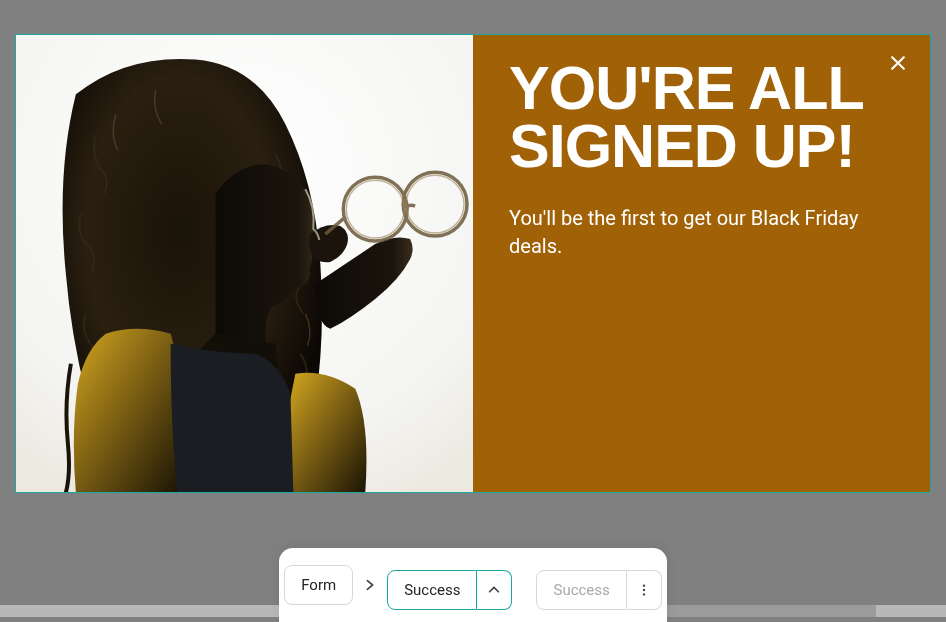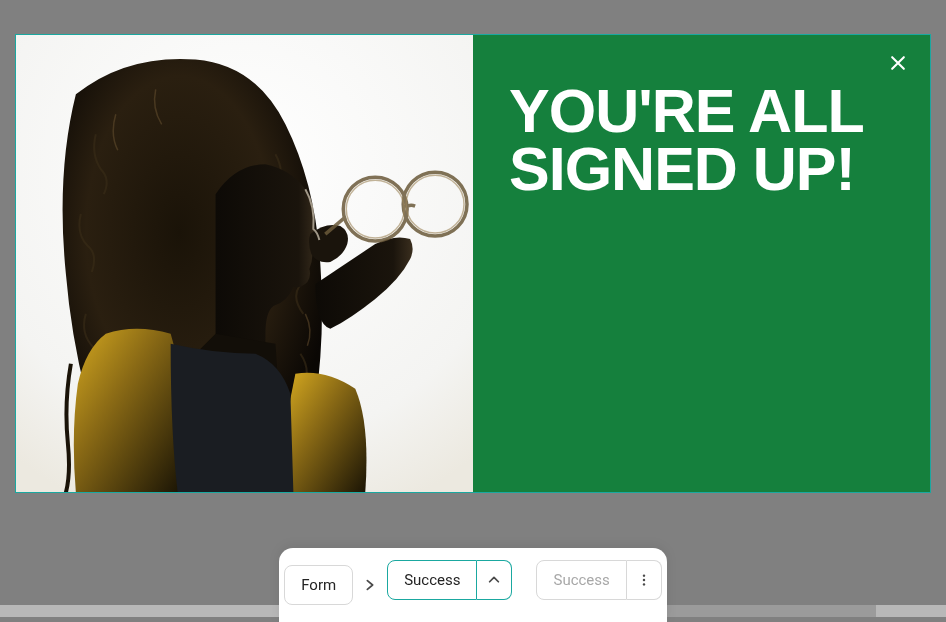--- a/index.html
+++ b/index.html
@@ -32,22 +32,22 @@
       overflow: hidden;
     }
     .modal-image svg {
       width: 100%;
       height: 100%;
       display: block;
     }
     .modal-content {
       width: 50%;
       height: 100%;
-      background: #15803d;
-      padding: 48px 48px 40px 36px;
+      background: #a16207;
+      padding: 25px 48px 40px 36px;
       position: relative;
       color: #fff;
     }
     .close-btn {
       position: absolute;
       top: 14px;
       right: 18px;
       width: 28px;
       height: 28px;
       cursor: pointer;
@@ -98,21 +98,20 @@
       background: #fff;
       font-size: 15px;
       color: #242424;
       display: flex;
       align-items: center;
       cursor: pointer;
     }
     .pill-group {
       display: flex;
       height: 30px;
-      align-items: flex-end;
     }
     .pill-group .pill-btn {
       border-radius: 0;
     }
     .pill-group .pill-btn:first-child {
       border-radius: 8px 0 0 8px;
     }
     .pill-group .pill-btn:last-child {
       border-radius: 0 8px 8px 0;
       border-left: none;
@@ -251,20 +250,21 @@
       </g>
     </svg>
   </div>
   <div class="modal-content">
     <div class="close-btn">
       <svg viewBox="0 0 24 24">
         <path d="M5 5 L19 19 M19 5 L5 19" stroke="#fff" stroke-width="2.5" stroke-linecap="round"></path>
       </svg>
     </div>
     <h1 class="headline">YOU'RE ALL SIGNED UP!</h1>
+    <p class="subtext">You'll be the first to get our Black Friday deals.</p>
   </div>
 </div>
 
 <div class="bottom-strip"></div>
 
 <div class="toolbar">
   <div class="pill-btn">
     <span>Form</span>
   </div>
   <div class="chevron-sep">

